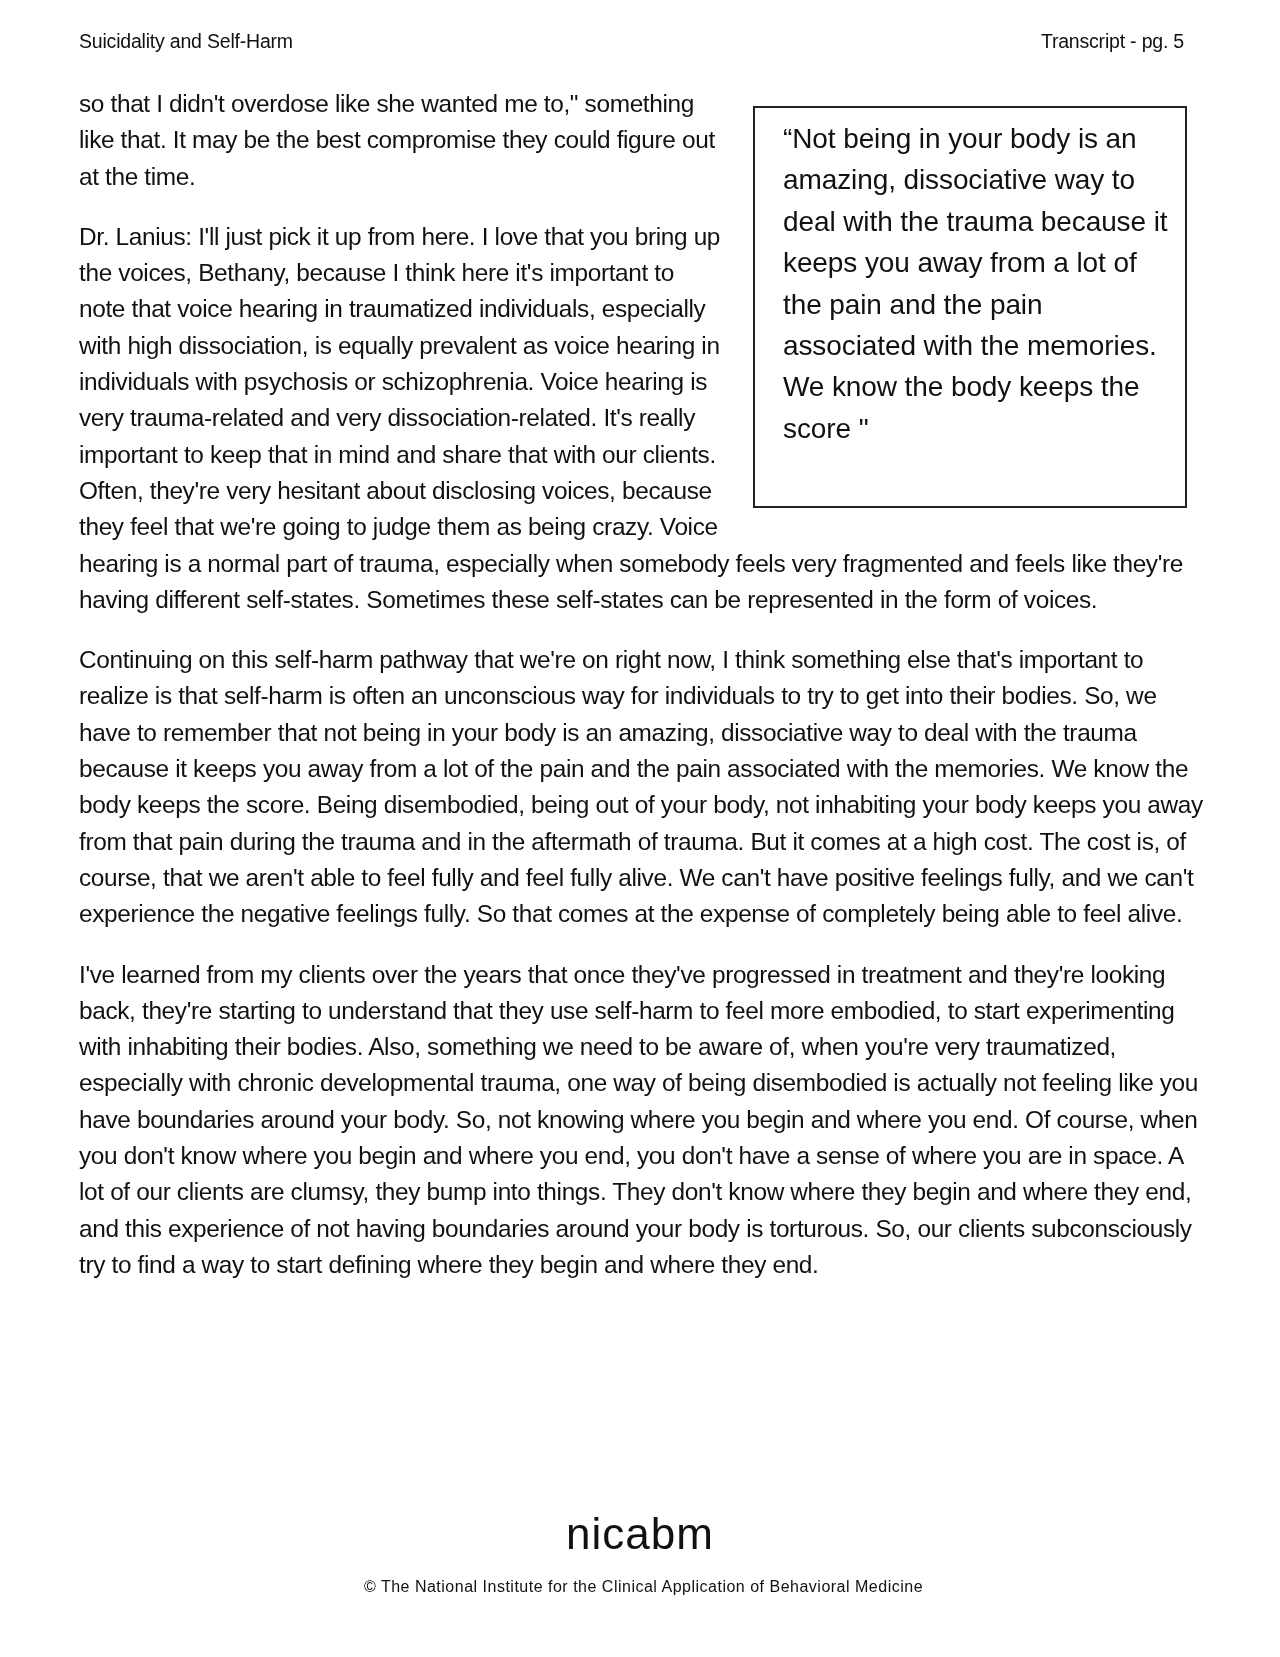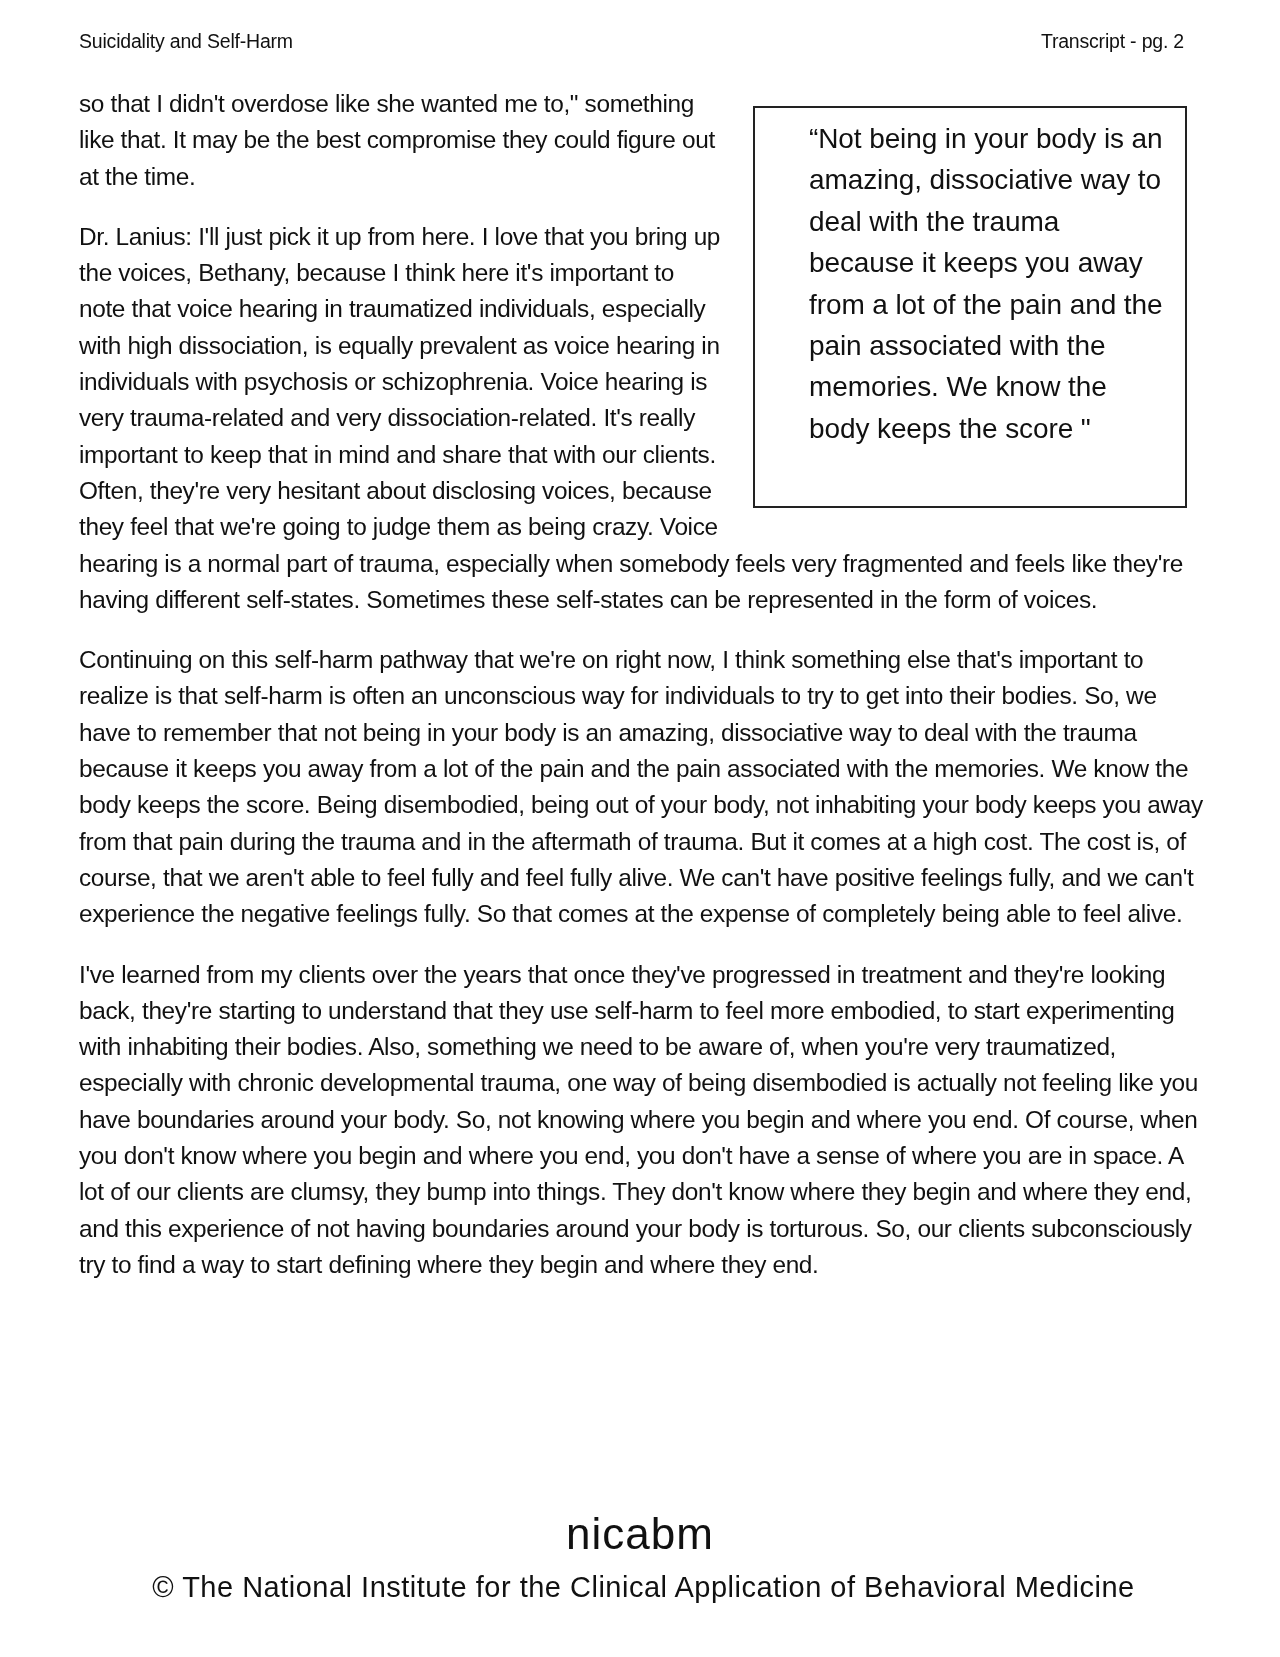--- a/index.html
+++ b/index.html
@@ -39,21 +39,21 @@
   .body-text p {
     margin: 0 0 24px 0;
   }
   .pull-quote {
     float: right;
     width: 434px;
     height: 402px;
     box-sizing: border-box;
     border: 2px solid #222222;
     margin: 20px 16px 14px 30px;
-    padding: 10px 14px 0 54px;
+    padding: 10px 14px 0 28px;
     font-size: 28px;
     line-height: 41.4px;
     letter-spacing: -0.1px;
   }
   .speaker {
     font-weight: normal;
   }
   .footer {
     position: absolute;
     left: 0;
@@ -66,33 +66,33 @@
     line-height: 48px;
     letter-spacing: 1px;
     font-weight: normal;
   }
   .footer .url {
     font-size: 17px;
     line-height: 22px;
     margin-top: 2px;
   }
   .footer .copyright {
-    font-size: 29px;
+    font-size: 16px;
     line-height: 30px;
     margin-top: 14px;
     letter-spacing: 0.5px;
     padding-left: 7px;
   }
 </style>
 </head>
 <body>
 
 <div class="page-header">
   <span class="left">Suicidality and Self-Harm</span>
-  <span class="right">Transcript - pg. 2</span>
+  <span class="right">Transcript - pg. 5</span>
 </div>
 
 <div class="body-text">
   <div class="pull-quote">
     <span>“Not being in your body is an amazing, dissociative way to deal with the trauma because it keeps you away from a lot of the pain and the pain associated with the memories. We know the body keeps the score "</span>
   </div>
 
   <p>
     <span>so that I didn't overdose like she wanted me to," something like that. It may be the best compromise they could figure out at the time.</span>
   </p>

